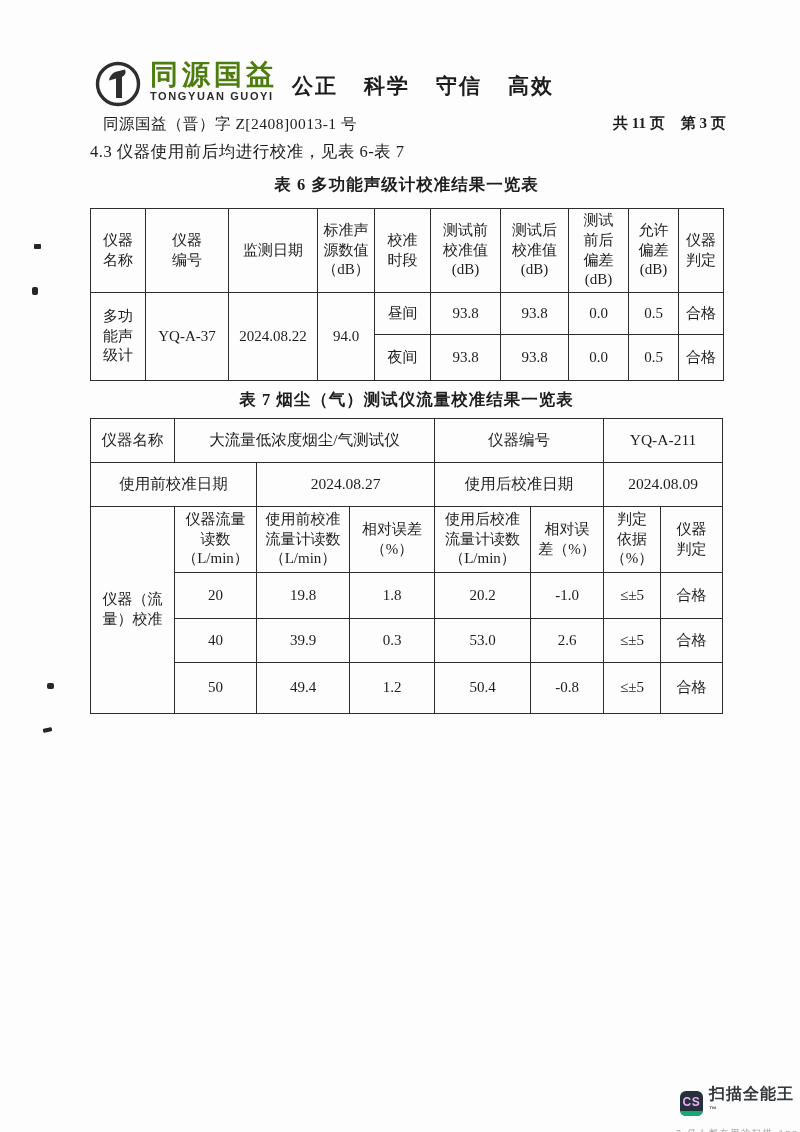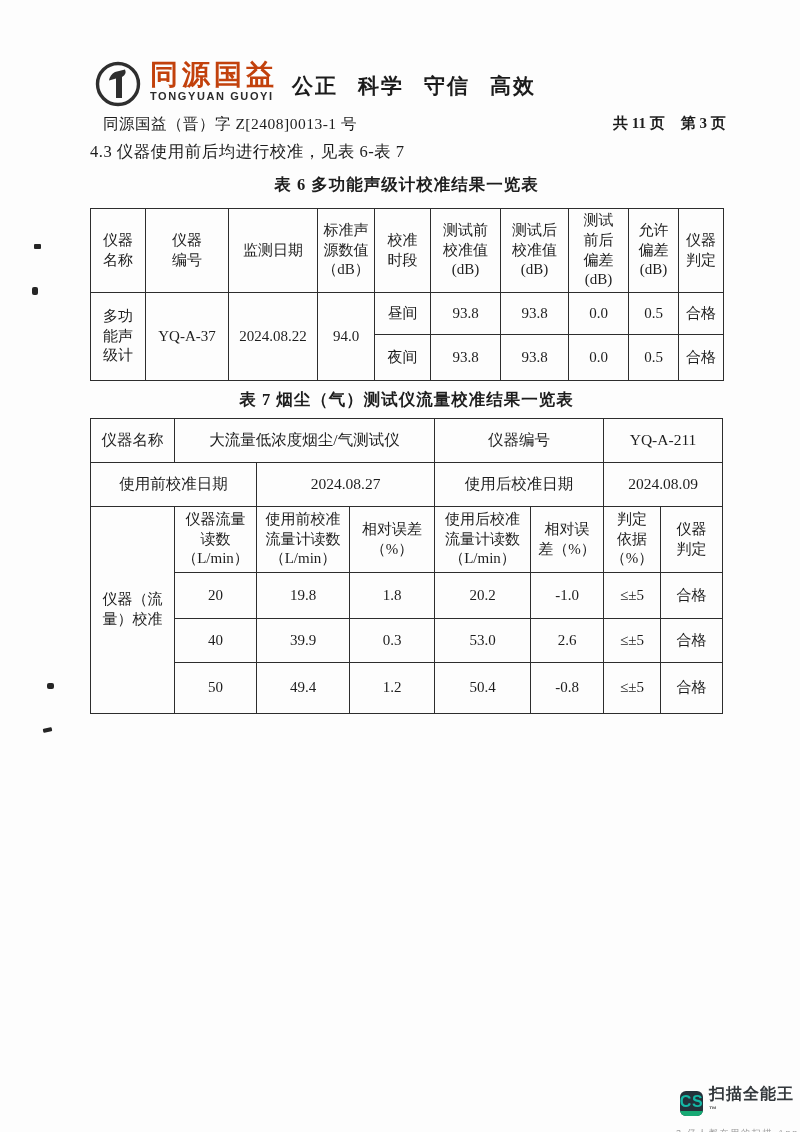--- a/index.html
+++ b/index.html
@@ -6,23 +6,23 @@
   html,body { background:#e9e9e9; }
   .page {
     position:relative; width:800px; height:1132px; margin:0 auto;
     background:#fdfdfd; overflow:hidden;
     font-family:"Liberation Serif","DejaVu Serif",serif; color:#1d1d1d;
   }
   
   .logo-block { position:absolute; left:94px; top:60px; display:flex; align-items:flex-start; }
   .logo-circle { width:48px; height:48px; flex:0 0 auto; }
   .brand-text { margin-left:8px; }
-  .brand-name { font-size:28px; font-weight:900; letter-spacing:4px; color:#c2410c; line-height:1.05; font-family:"Liberation Sans","DejaVu Sans",sans-serif; }
+  .brand-name { font-size:28px; font-weight:900; letter-spacing:4px; color:#4d7c0f; line-height:1.05; font-family:"Liberation Sans","DejaVu Sans",sans-serif; }
   .brand-sub  { font-size:11px; font-weight:bold; letter-spacing:1.6px; color:#2b2b2b; margin-top:1px; font-family:"Liberation Sans","DejaVu Sans",sans-serif; }
-  .slogans { position:absolute; left:292px; top:72px; display:flex; gap:20px; font-size:21px; font-weight:900; color:#1c1c1c; letter-spacing:2px; }
+  .slogans { position:absolute; left:292px; top:72px; display:flex; gap:26px; font-size:21px; font-weight:900; color:#1c1c1c; letter-spacing:2px; }
   
   .doc-line { position:absolute; left:103px; top:114px; font-size:15.5px; font-weight:400; letter-spacing:0.5px; }
   .page-info { position:absolute; left:613px; top:114px; font-size:15px; font-weight:600; display:flex; gap:16px; }
   .section-line { position:absolute; left:90px; top:141px; font-size:16.5px; letter-spacing:0.5px; }
   
   .caption { position:absolute; width:633px; text-align:center; font-size:16.5px; font-weight:bold; letter-spacing:1px; }
   .cap6 { left:90px; top:174px; }
   .cap7 { left:90px; top:389px; }
   table { border-collapse:collapse; table-layout:fixed; position:absolute; background:#fdfdfd; }
   td, th { border:1.6px solid #2d2d2d; text-align:center; vertical-align:middle; padding:1px 2px; font-weight:normal; font-size:15px; line-height:1.32; }
@@ -33,21 +33,21 @@
   
   .speck { position:absolute; background:#262626; }
   .sp1 { left:34px; top:244px; width:7px; height:5px; border-radius:1px; }
   .sp2 { left:32px; top:287px; width:6px; height:8px; border-radius:2px; }
   .sp3 { left:47px; top:683px; width:7px; height:6px; border-radius:2px; }
   .sp4 { left:43px; top:728px; width:9px; height:4px; border-radius:1px; transform:rotate(-12deg); }
   
   .watermark { position:absolute; left:680px; top:1084px; width:115px; display:flex; flex-direction:column; align-items:center; }
   .wm-row { display:flex; align-items:center; gap:6px; }
   .wm-badge { position:relative; width:25px; height:25px; border-radius:6px; background:#24313a; overflow:hidden; display:flex; align-items:center; justify-content:center; }
-  .wm-badge span { color:#14b8a6; font-size:16px; font-weight:bold; font-family:"Liberation Sans","DejaVu Sans",sans-serif; letter-spacing:0.5px; line-height:1; margin-top:-3px; }
+  .wm-badge span { color:#f0abfc; font-size:12px; font-weight:bold; font-family:"Liberation Sans","DejaVu Sans",sans-serif; letter-spacing:0.5px; line-height:1; margin-top:-3px; }
   .wm-badge::after { content:""; position:absolute; left:0; right:0; bottom:0; height:5px; background:#17a974; }
   .wm-name { font-size:16px; font-weight:bold; color:#33383c; font-family:"Liberation Sans","DejaVu Sans",sans-serif; letter-spacing:1px; }
   .wm-tm { font-size:8px; vertical-align:top; color:#555; }
   .wm-tagline { margin-top:4px; font-size:9px; letter-spacing:1.8px; color:#9a9a9a; font-family:"Liberation Sans","DejaVu Sans",sans-serif; white-space:nowrap; }
 </style>
 </head>
 <body>
 
 <div class="page">
 

